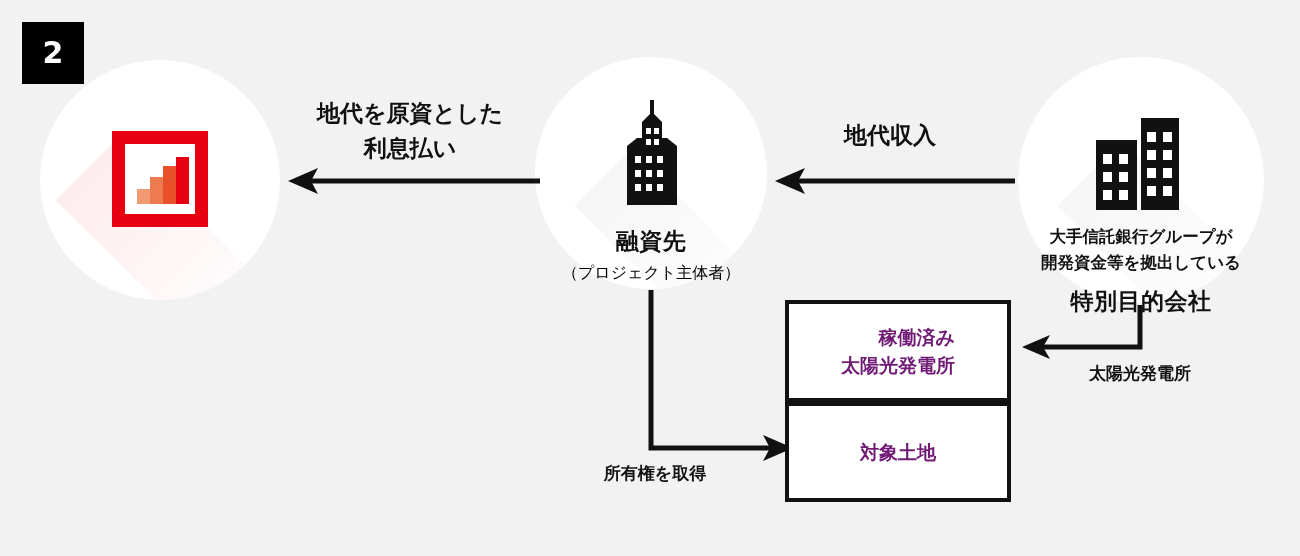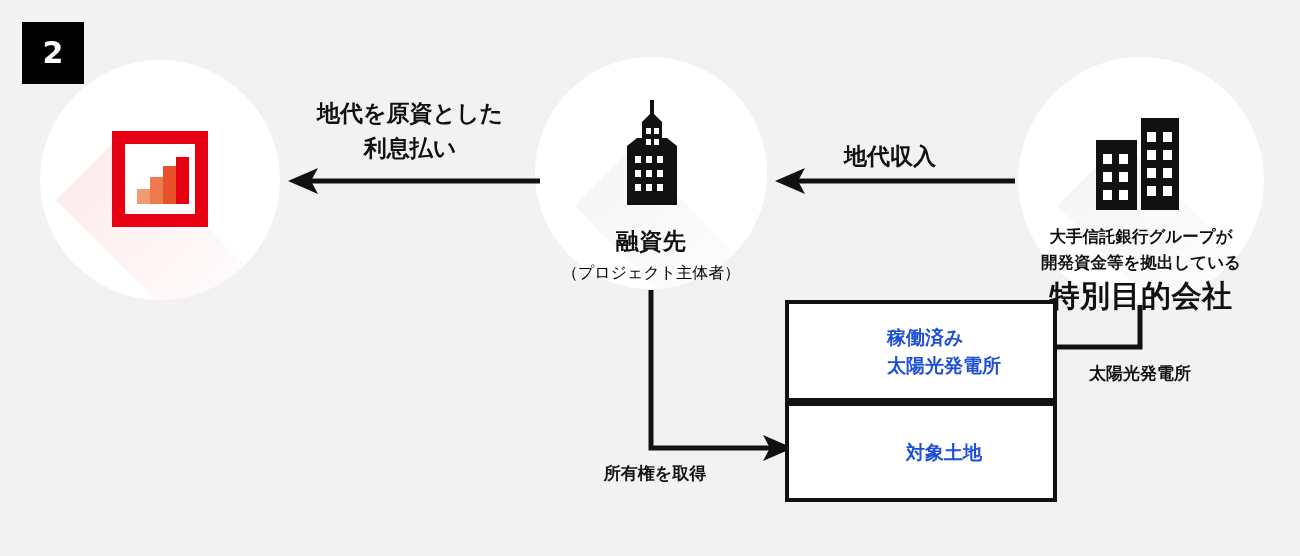--- a/index.html
+++ b/index.html
@@ -71,25 +71,25 @@
     white-space: nowrap;
     margin-top: 5px;
   }
   .cap-small {
     font-size: 16.5px;
     font-weight: 700;
     white-space: nowrap;
     line-height: 1.55;
   }
   .cap-big {
-    font-size: 30px;
+    font-size: 23px;
     font-weight: 700;
     white-space: nowrap;
     letter-spacing: .5px;
-    margin-top: 1px;
+    margin-top: 11px;
   }
 
   
   .flow-label {
     position: absolute;
     text-align: center;
     font-size: 23px;
     font-weight: 700;
     color: #111111;
     line-height: 1.5;
@@ -101,27 +101,26 @@
   }
 
   
   .box {
     position: absolute;
     background: #ffffff;
     border: 4px solid #111111;
     display: flex;
     align-items: center;
     justify-content: center;
-    text-align: left;
+    text-align: right;
     font-size: 19px;
     font-weight: 700;
-    color: #1d4ed8;
+    color: #701a75;
     line-height: 1.5;
     z-index: 5;
-    padding-left: 46px;
   }
 
   
   #connectors {
     position: absolute;
     left: 0; top: 0;
     width: 1300px;
     height: 556px;
     z-index: 4;
     pointer-events: none;
@@ -221,21 +220,21 @@
     <div class="cap-small">大手信託銀行グループが</div>
     <div class="cap-small">開発資金等を拠出している</div>
     <div class="cap-big">特別目的会社</div>
   </div>
 
   <div class="flow-label" style="left:270px; top:96px; width:280px;">
     <div>地代を原資とした</div>
     <div>利息払い</div>
   </div>
 
-  <div class="flow-label" style="left:790px; top:139px; width:200px;">地代収入</div>
+  <div class="flow-label" style="left:790px; top:118px; width:200px;">地代収入</div>
 
   <div class="flow-label sm" style="left:555px; top:461px; width:200px;">所有権を取得</div>
 
   <div class="flow-label sm" style="left:1040px; top:361px; width:200px;">太陽光発電所</div>
 
   <div class="box" style="left:785px; top:300px; width:218px; height:94px;">
     <div>
       <div>稼働済み</div>
       <div>太陽光発電所</div>
     </div>

